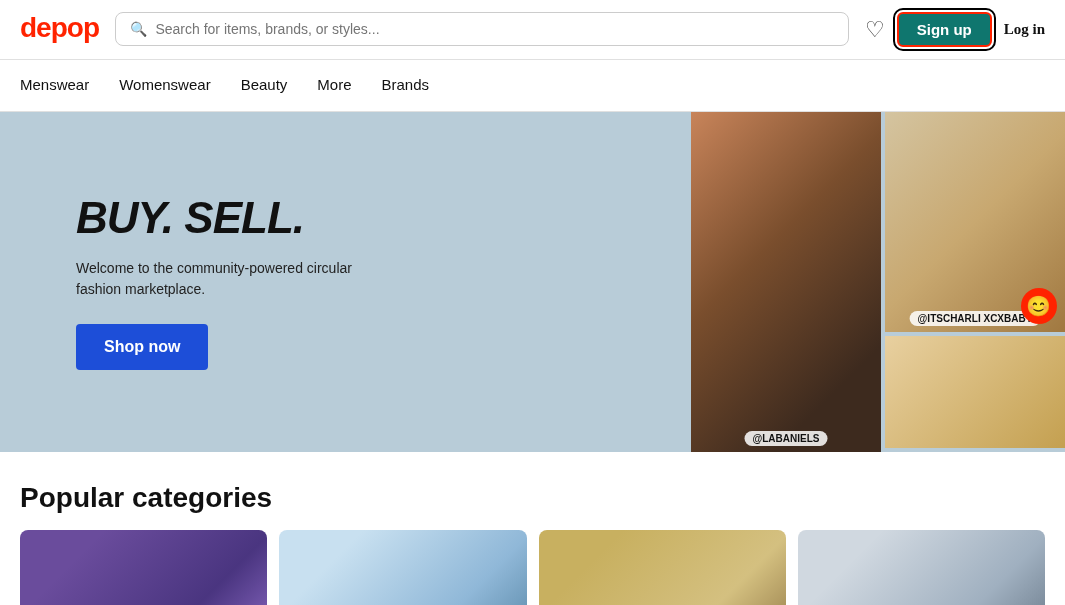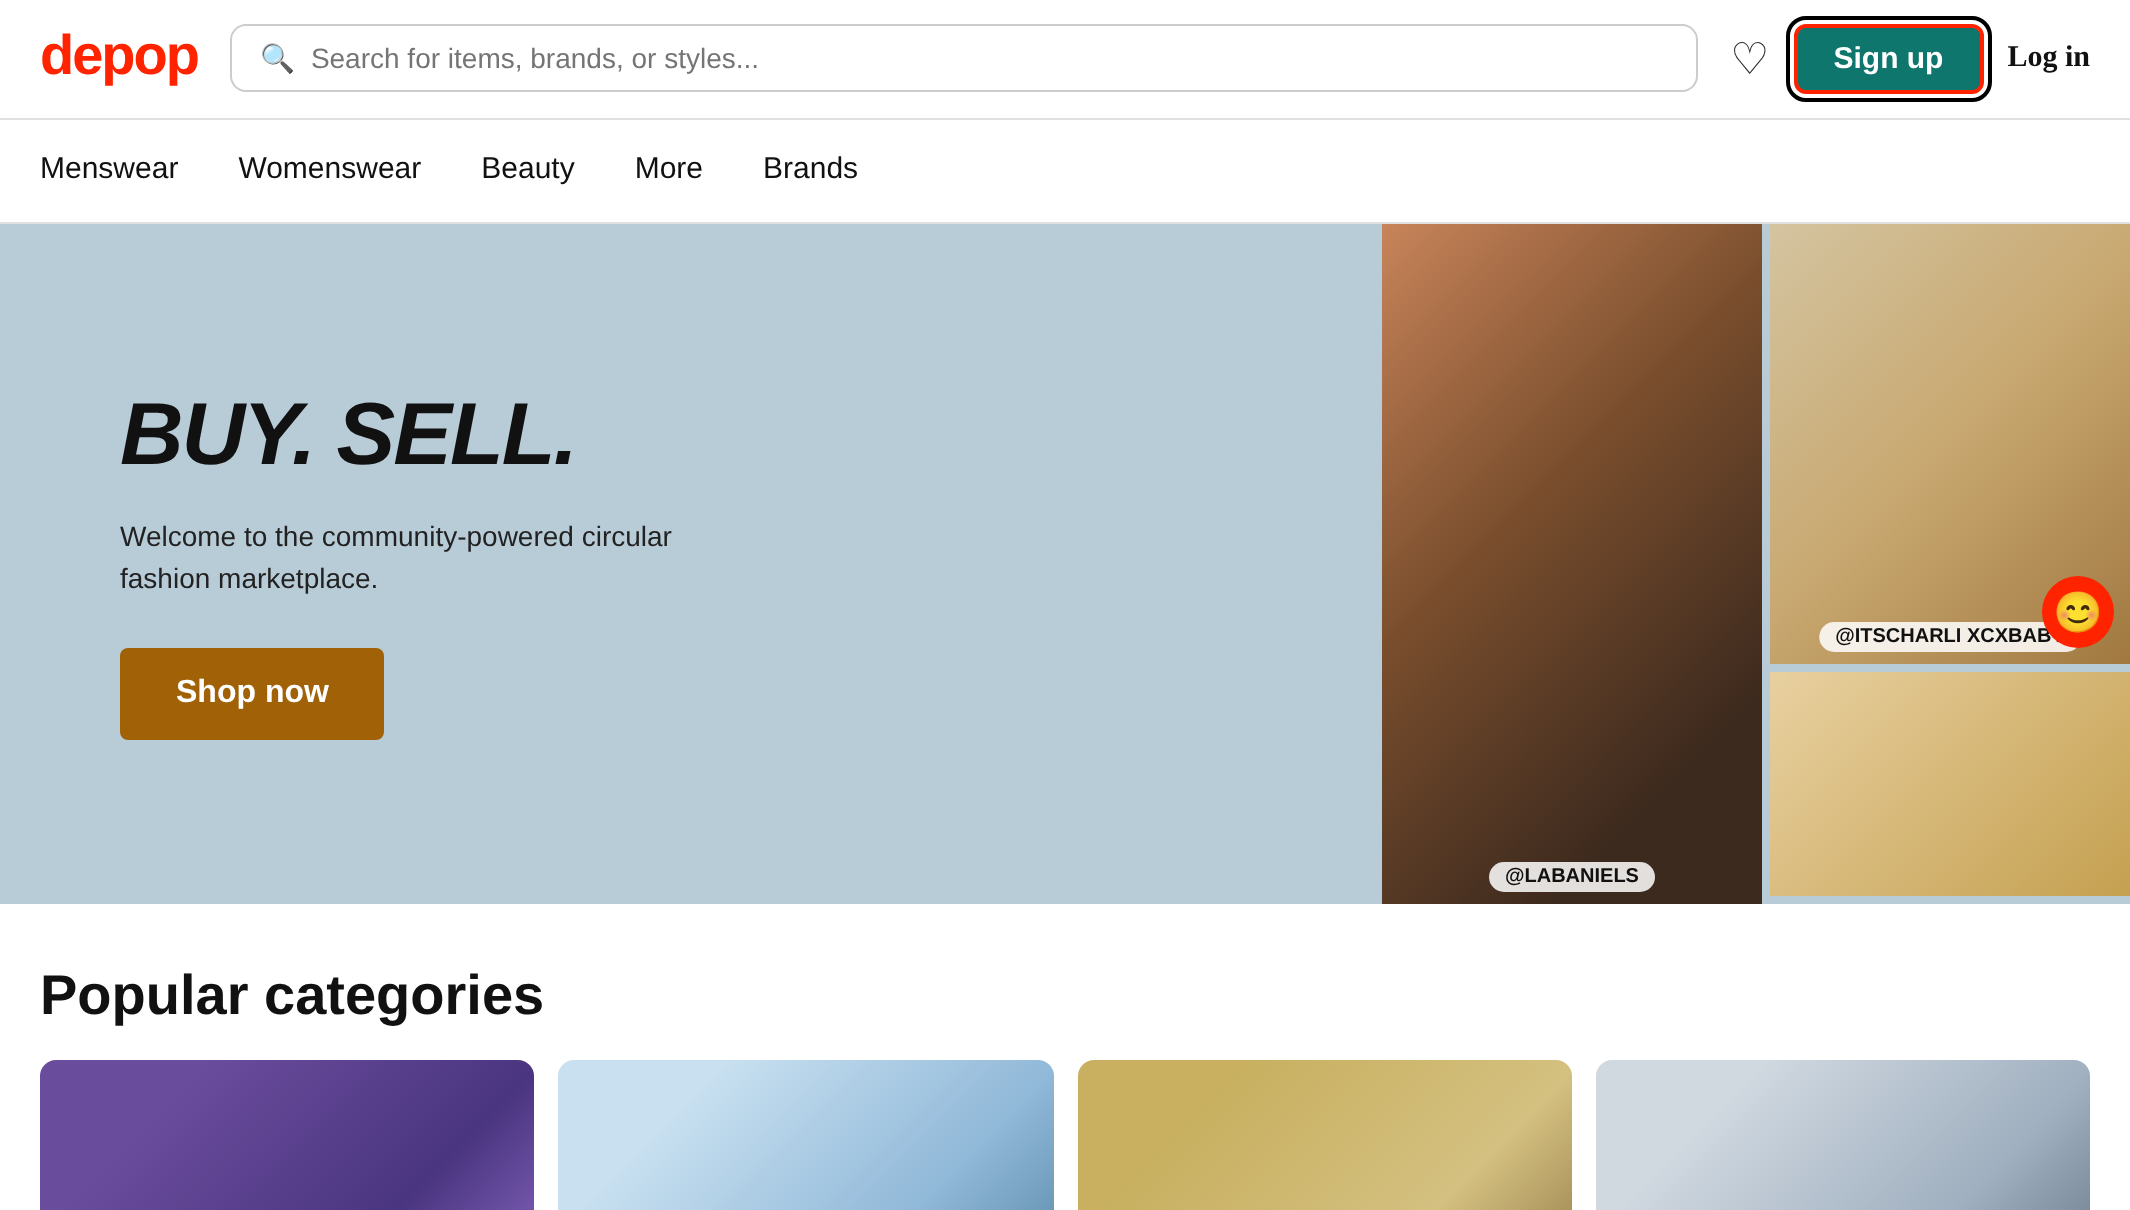--- a/index.html
+++ b/index.html
@@ -14,25 +14,25 @@
     .header-actions { display: flex; align-items: center; gap: 12px; flex-shrink: 0; }
     .heart-btn { background: none; border: none; cursor: pointer; font-size: 22px; color: #333; }
     .signup-btn { background: #0f766e; color: #fff; border: 2px solid #ff2300; border-radius: 6px; padding: 7px 18px; font-size: 15px; font-weight: 600; cursor: pointer; outline: 2px solid #000; outline-offset: 2px; }
     .login-btn { background: none; border: none; font-size: 15px; font-weight: 600; cursor: pointer; color: #111; font-family: Liberation Serif, serif; }
 
     
     .nav { display: flex; align-items: center; padding: 0 20px; border-bottom: 1px solid #e0e0e0; gap: 30px; text-align: right; }
     .nav-item { font-size: 15px; font-weight: 500; color: #111; padding: 16px 0; cursor: pointer; text-decoration: none; border-bottom: 2px solid transparent; }
 
     
-    .hero { position: relative; background: #b8ccd8; height: 340px; display: flex; align-items: center; overflow: hidden; }
+    .hero { position: relative; background: #b8ccd8; height: 340px; display: flex; align-items: center; overflow: hidden; padding-left: 16px; }
     .hero-content { padding: 40px 60px; z-index: 2; max-width: 420px; }
     .hero-title { font-size: 44px; font-weight: 900; color: #111; line-height: 1.1; font-style: italic; margin-bottom: 16px; letter-spacing: -1px; }
     .hero-subtitle { font-size: 14px; color: #222; margin-bottom: 24px; line-height: 1.5; }
-    .shop-now-btn { background: #a16207; color: #fff; border: none; padding: 14px 28px; font-size: 16px; font-weight: 600; cursor: pointer; border-radius: 4px; }
+    .shop-now-btn { background: #1d4ed8; color: #fff; border: none; padding: 14px 28px; font-size: 16px; font-weight: 600; cursor: pointer; border-radius: 4px; }
 
     
     .hero-images { position: absolute; right: 0; top: 0; height: 100%; display: flex; gap: 4px; }
     .hero-img-col { display: flex; flex-direction: column; gap: 4px; }
     .hero-img { background: #888; position: relative; overflow: hidden; }
     .hero-img-1 { width: 190px; height: 340px; background: linear-gradient(135deg, #c8845a 0%, #7a4e2d 40%, #3d2a1e 80%); }
     .hero-img-2 { width: 180px; height: 220px; background: linear-gradient(135deg, #d4c4a0 0%, #c8a870 50%, #a07840 100%); }
     .hero-img-3 { width: 180px; height: 112px; background: linear-gradient(135deg, #e8d0a0 0%, #c4a050 100%); }
     .hero-img-label { position: absolute; bottom: 6px; left: 50%; transform: translateX(-50%); background: rgba(255,255,255,0.85); border-radius: 10px; padding: 2px 8px; font-size: 10px; font-weight: 600; white-space: nowrap; color: #111; }
     .smiley { position: absolute; bottom: 8px; right: 8px; width: 36px; height: 36px; background: #ff2300; border-radius: 50%; display: flex; align-items: center; justify-content: center; font-size: 20px; }

